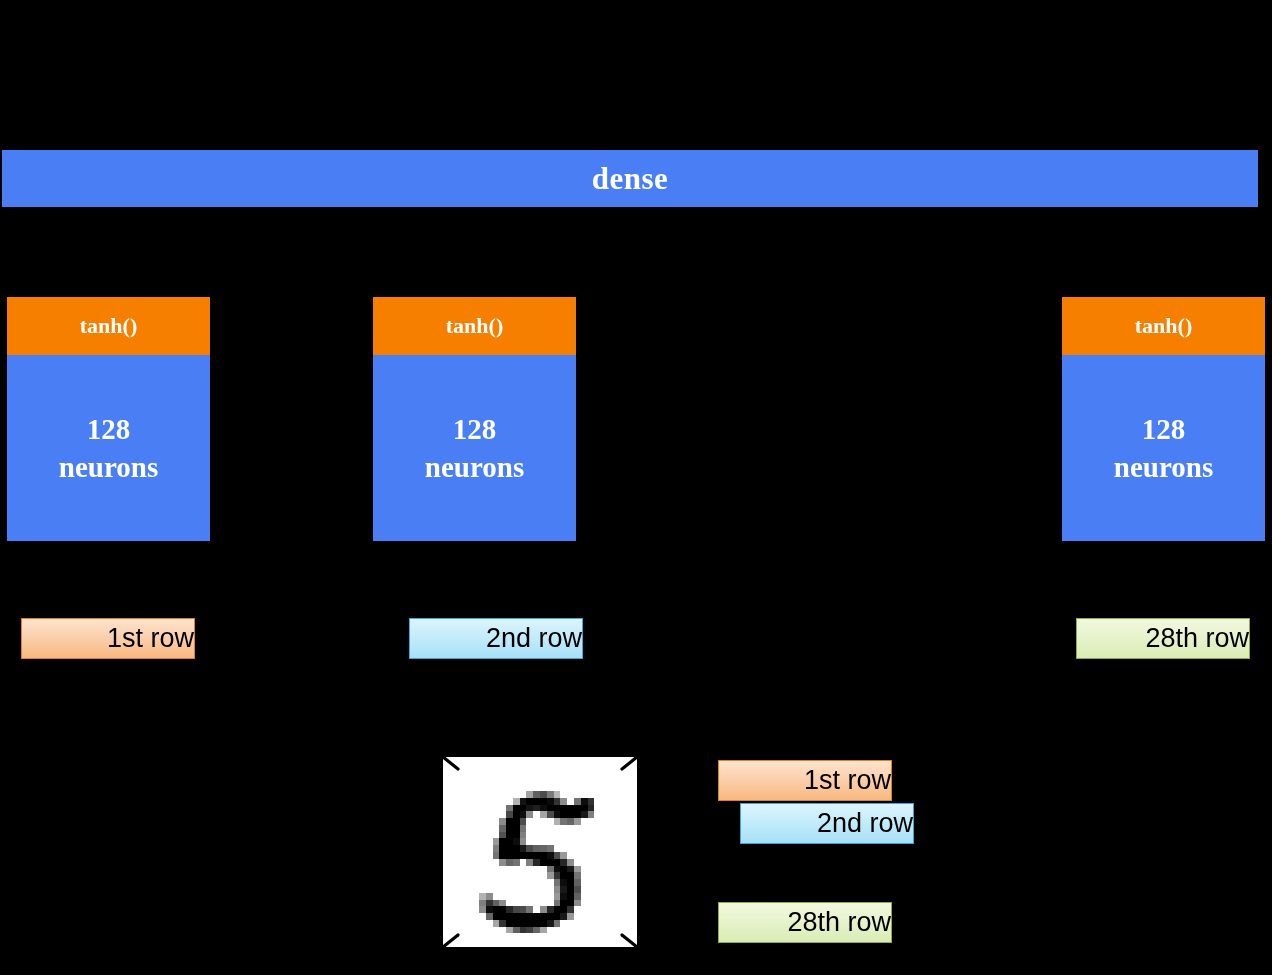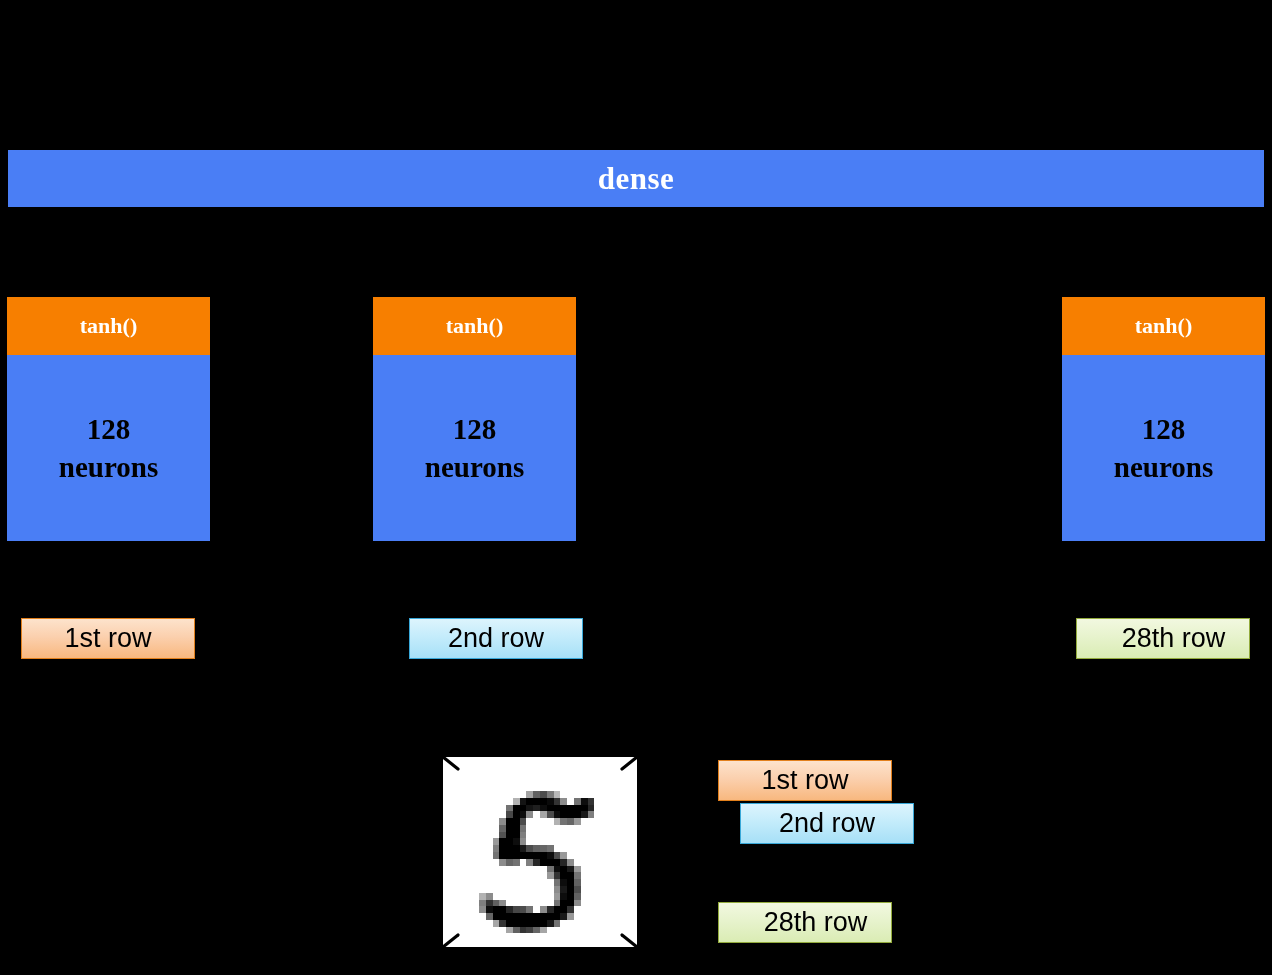--- a/index.html
+++ b/index.html
@@ -18,21 +18,21 @@
     position: absolute;
     left: 0; top: 0;
     width: 1272px;
     height: 975px;
     background: #000000;
   }
 
   
   .dense-bar {
     position: absolute;
-    left: 8px;
+    left: 2px;
     top: 150px;
     width: 1256px;
     height: 57px;
     background: #4a7ef5;
     display: flex;
     align-items: center;
     justify-content: center;
   }
   .dense-bar .label {
     color: #ffffff;
@@ -66,38 +66,38 @@
   .cell .body {
     height: 186px;
     background: #4a7ef5;
     display: flex;
     flex-direction: column;
     align-items: center;
     justify-content: center;
     line-height: 1.32;
   }
   .cell .body .btext {
-    color: #000000;
+    color: #ffffff;
     font-family: "Liberation Serif", serif;
     font-weight: bold;
     font-size: 29px;
     text-align: center;
   }
   #cell-1 { left: 7px; }
   #cell-2 { left: 373px; }
   #cell-3 { left: 1062px; }
 
   
   .chip {
     position: absolute;
     height: 41px;
     box-sizing: border-box;
     display: flex;
     align-items: center;
-    justify-content: center;
+    justify-content: flex-end;
     font-family: "Liberation Sans", sans-serif;
     font-size: 27px;
     color: #000000;
   }
   .chip.orange {
     background: linear-gradient(to bottom, #fde3cc 0%, #fbd0ae 45%, #f8b87f 100%);
     border: 1.5px solid #e2801c;
   }
   .chip.blue {
     background: linear-gradient(to bottom, #ddf4fd 0%, #c4ecfb 45%, #a7e0f7 100%);

